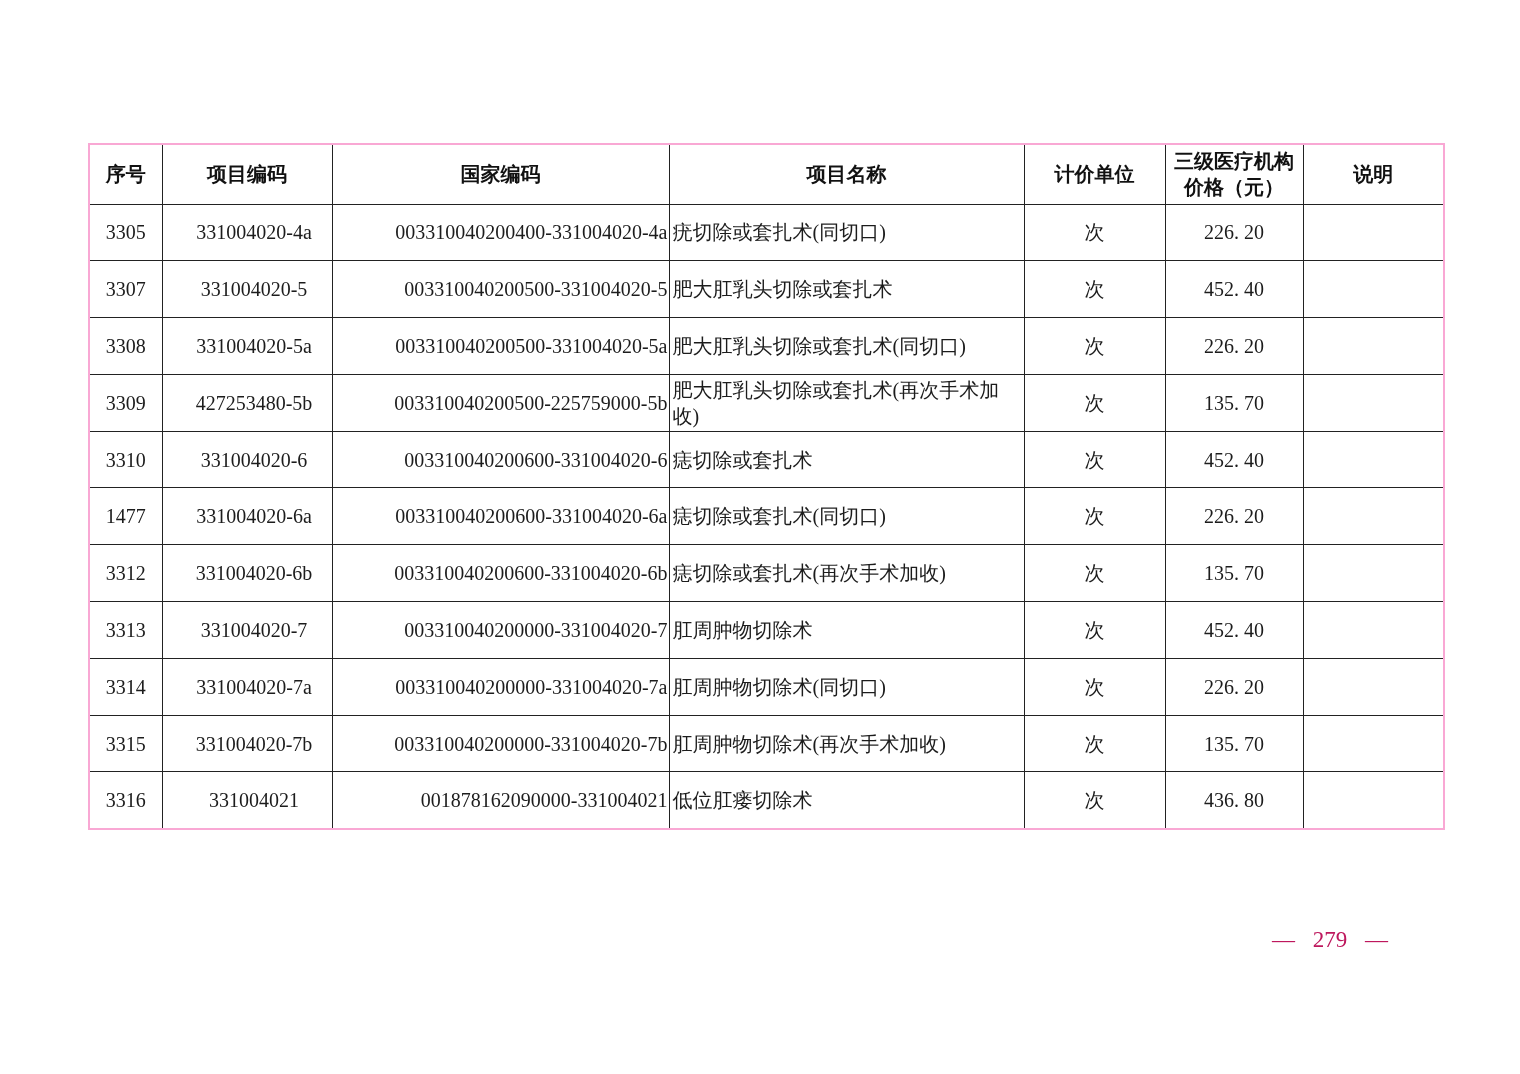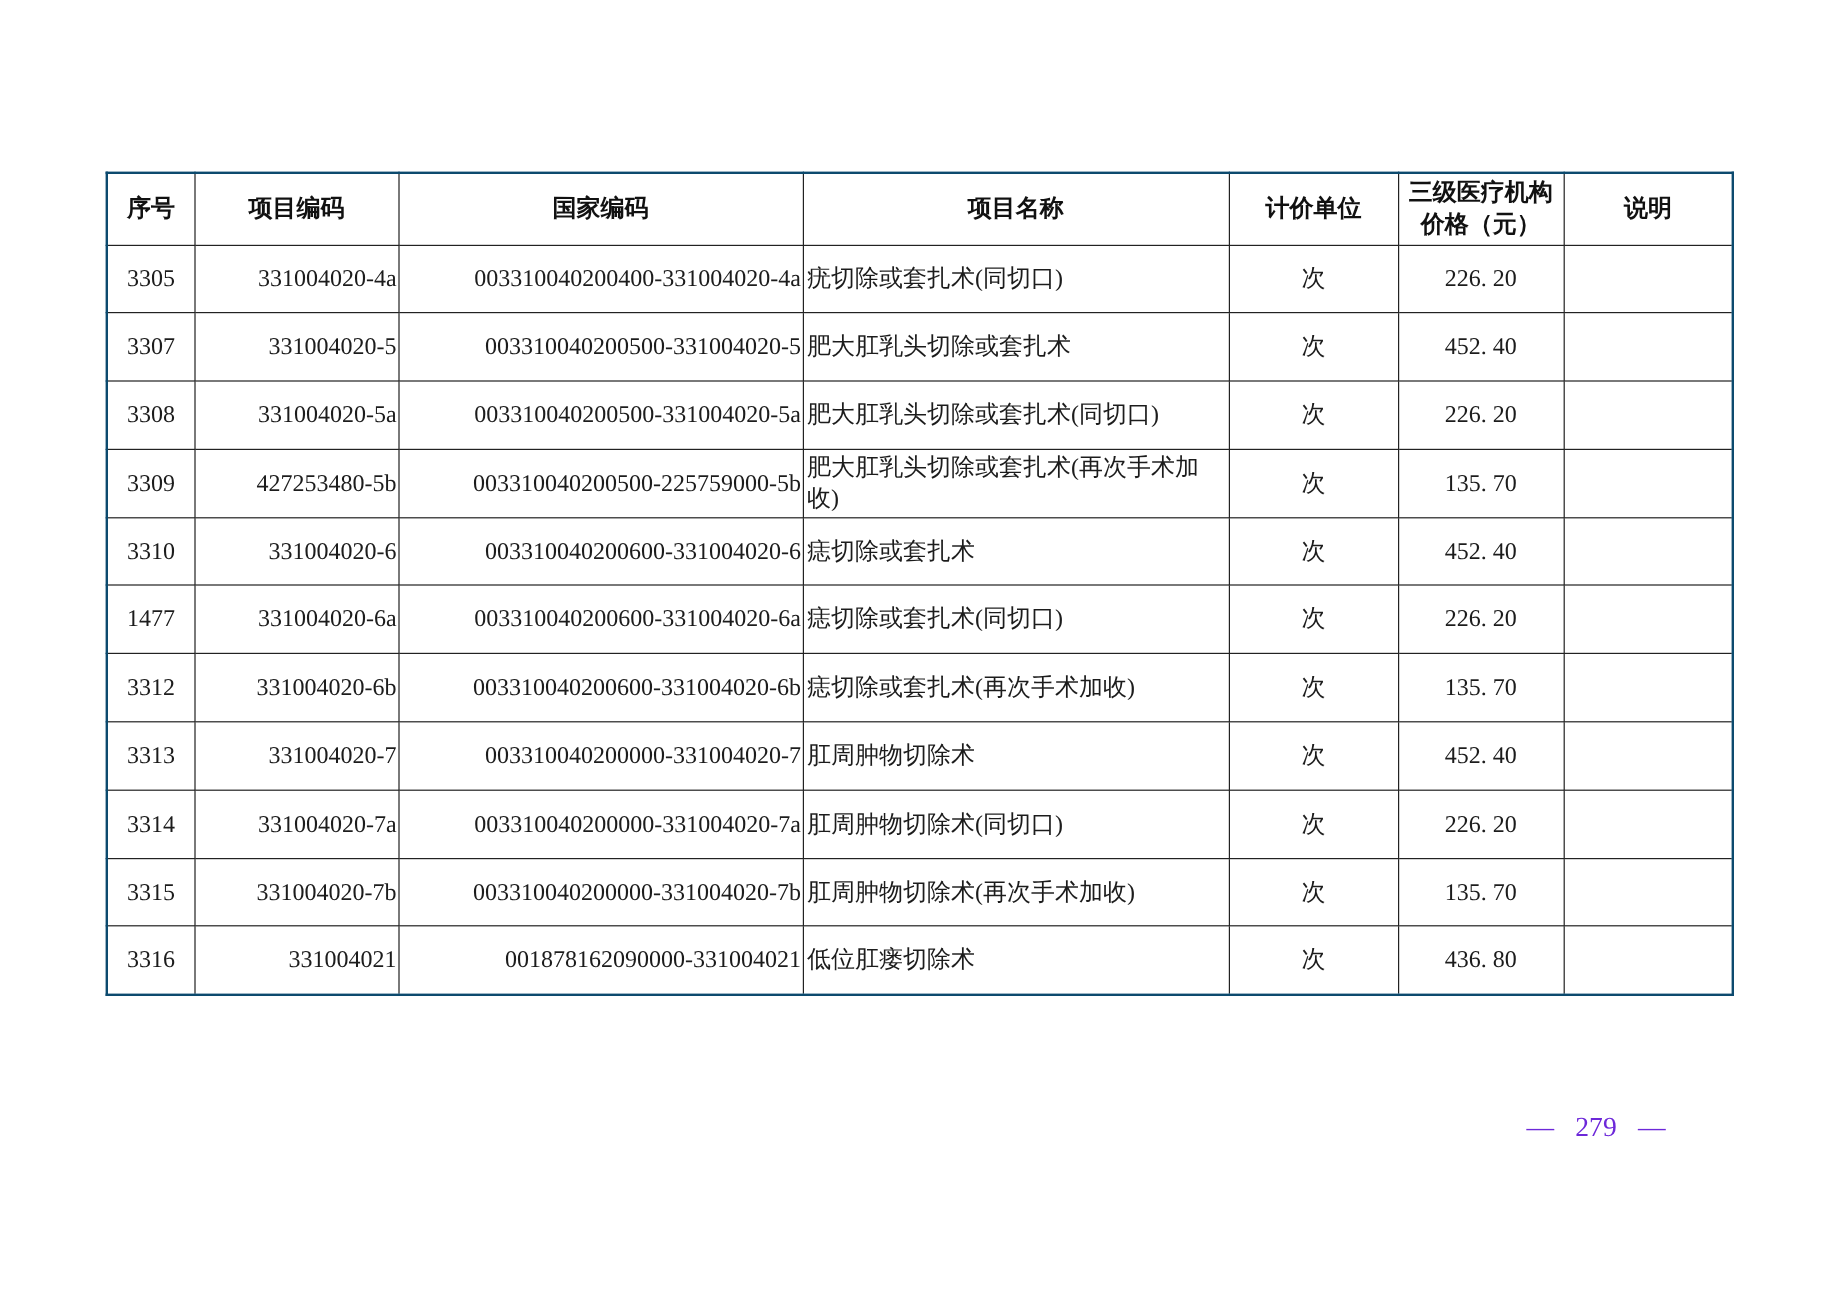--- a/index.html
+++ b/index.html
@@ -16,21 +16,21 @@
     font-family: "Liberation Serif", "DejaVu Serif", serif;
     color: #1c1c1c;
   }
   table.price-table {
     position: absolute;
     left: 88px;
     top: 143px;
     width: 1355px;
     border-collapse: collapse;
     table-layout: fixed;
-    border: 2px solid #0c4a6e;
+    border: 2px solid #f9a8d4;
   }
   table.price-table th,
   table.price-table td {
     border: 1px solid #222222;
     vertical-align: middle;
     overflow: hidden;
   }
   table.price-table thead tr {
     height: 60px;
   }
@@ -45,33 +45,33 @@
     text-align: center;
     padding: 0 2px;
     color: #111111;
   }
   td {
     font-size: 20px;
     line-height: 26px;
     color: #1c1c1c;
   }
   td.td-seq    { text-align: center; }
-  td.td-code   { text-align: right; padding-left: 15px; }
+  td.td-code   { text-align: center; padding-left: 15px; }
   td.td-national-code { text-align: right; padding-left: 6px; }
   td.td-name   { text-align: left; padding-left: 3px; padding-right: 4px; }
   td.td-unit   { text-align: center; }
   td.td-price  { text-align: center; }
   td.td-note   { text-align: center; }
   .page-number {
     position: absolute;
     left: 1272px;
     top: 927px;
     font-family: "Liberation Serif", "DejaVu Serif", serif;
     font-size: 23px;
-    color: #6d28d9;
+    color: #be185d;
     word-spacing: 12px;
     white-space: nowrap;
   }
 </style>
 </head>
 <body>
 
 <div class="page">
 
   <table class="price-table">

